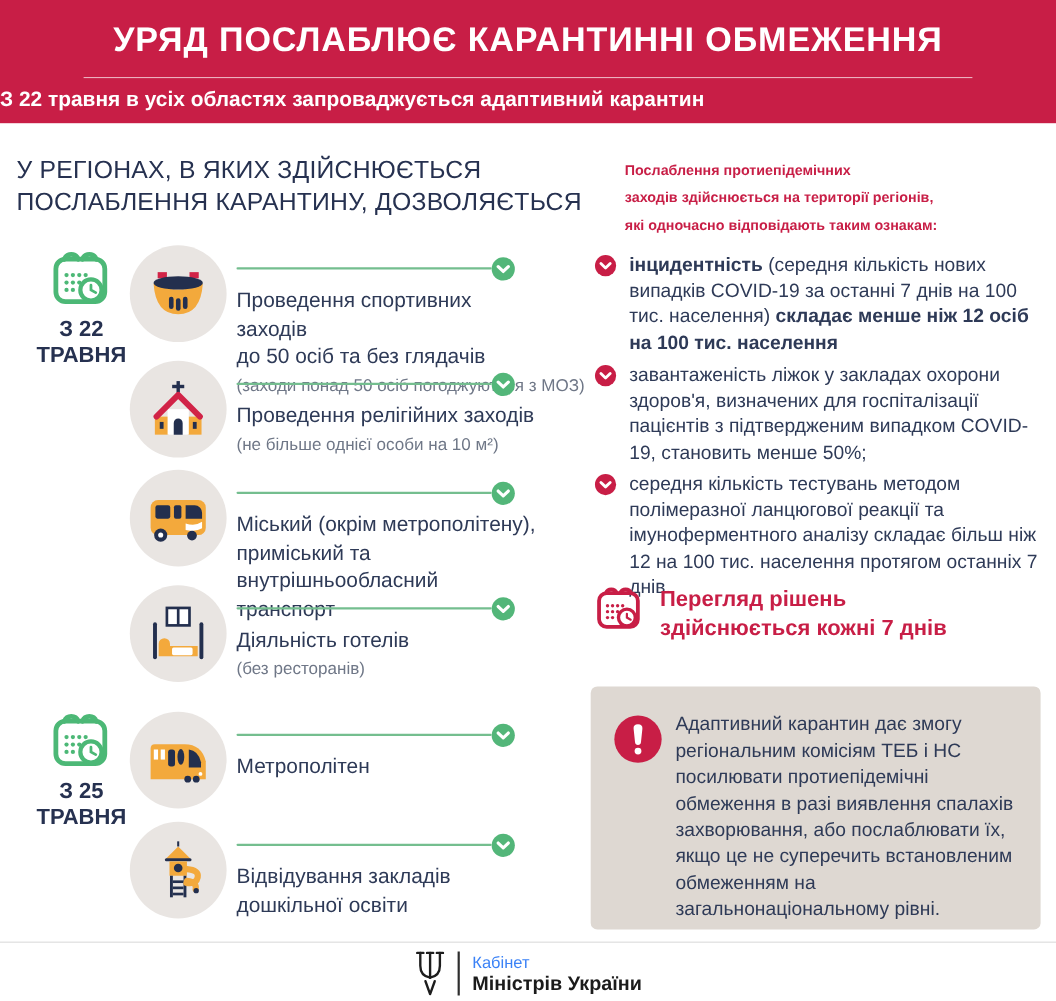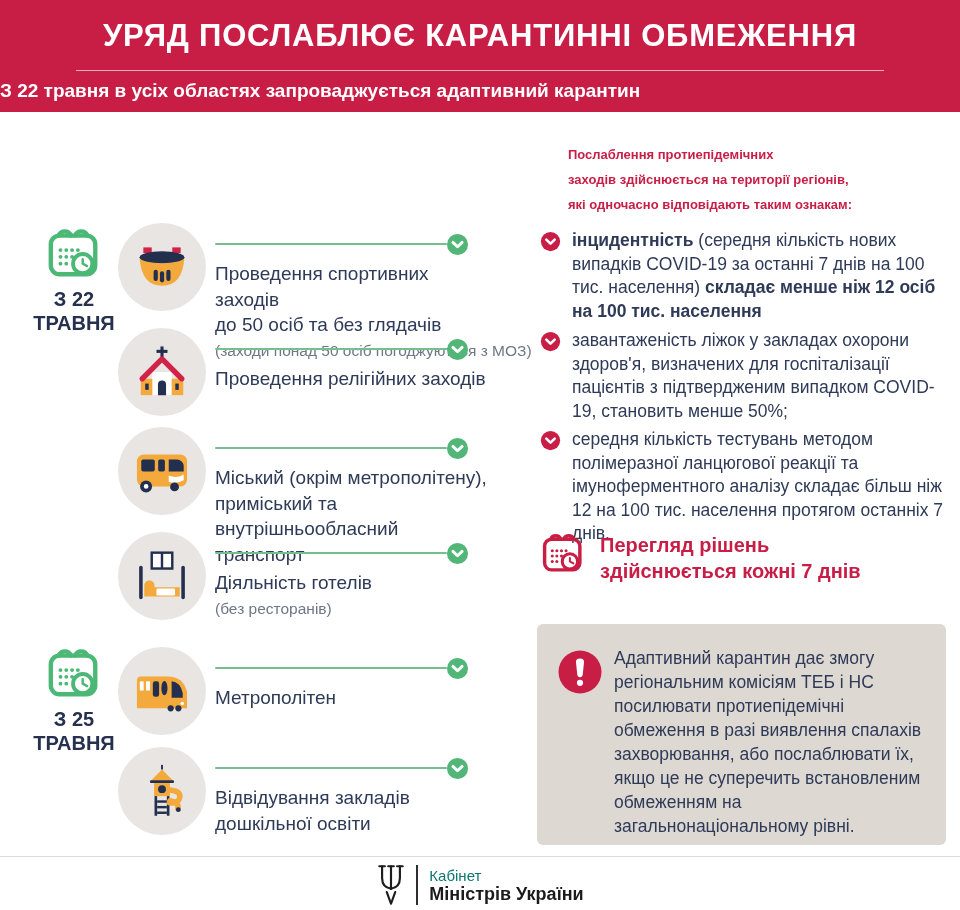--- a/index.html
+++ b/index.html
@@ -45,34 +45,36 @@
   .infobox { position:absolute; left:537px; top:624px; width:409px; height:221px; background:var(--box-bg); border-radius:6px; }
   .infobox-icon { position:absolute; left:21px; top:26px; width:44px; height:44px; }
   .infobox-text { position:absolute; left:77px; top:22px; width:314px; margin:0;
     font-size:17.5px; line-height:24px; color:var(--text); }
   
   .footer-line { position:absolute; left:0; right:0; top:856px; height:1px; background:#DBDBDB; }
   .footer { position:absolute; left:0; top:862px; width:100%; height:46px;
     display:flex; align-items:center; justify-content:center; }
   .trident { width:30px; height:44px; }
   .footer-divider { width:2px; height:40px; background:#2e2e2e; margin:0 11px 0 10px; }
-  .org-line1 { margin:0; font-size:15px; line-height:19px; color:#0f766e; font-weight:normal; }
+  .org-line1 { margin:0; font-size:15px; line-height:19px; color:#3b82f6; font-weight:normal; }
   .org-line2 { margin:0; font-size:18px; line-height:19px; color:#1b1b1b; font-weight:bold; }
 </style>
 </head>
 <body>
 
 <div class="canvas">
 
   <div class="header">
     <h1 class="header-title">УРЯД ПОСЛАБЛЮЄ КАРАНТИННІ ОБМЕЖЕННЯ</h1>
     <div class="header-divider"></div>
     <p class="header-subtitle">З 22 травня в усіх областях запроваджується адаптивний карантин</p>
   </div>
 
+  <h2 class="left-heading">У РЕГІОНАХ, В ЯКИХ ЗДІЙСНЮЄТЬСЯ
+ПОСЛАБЛЕННЯ КАРАНТИНУ, ДОЗВОЛЯЄТЬСЯ</h2>
 
   <div class="date-group" style="top:224px">
     <svg class="cal-icon" width="58" height="58" viewBox="0 0 60 60">
       <rect x="6" y="12" width="46" height="40" rx="9" fill="none" stroke="#4CB876" stroke-width="4.5"></rect>
       <path d="M14 12 a7 7 0 0 1 13 0" fill="none" stroke="#4CB876" stroke-width="4.5" stroke-linecap="round"></path>
       <path d="M31 12 a7 7 0 0 1 13 0" fill="none" stroke="#4CB876" stroke-width="4.5" stroke-linecap="round"></path>
       <g fill="#4CB876">
         <circle cx="16" cy="27" r="2"></circle>
           <circle cx="22" cy="27" r="2"></circle>
           <circle cx="28" cy="27" r="2"></circle>
@@ -155,20 +157,21 @@
     </div>
     <div class="item-body">
       <div class="item-rule">
         <i class="rule-line"></i>
         <svg class="check-icon" viewBox="0 0 24 24">
             <circle cx="12" cy="12" r="11" fill="#53B679"></circle>
             <path d="M7.2 9.8 L12 14.4 L16.8 9.8" fill="none" stroke="#fff" stroke-width="3" stroke-linecap="round" stroke-linejoin="round"></path>
           </svg>
       </div>
       <p class="item-title">Проведення релігійних заходів</p>
+      <p class="item-note">(не більше однієї особи на 10 м²)</p>
     </div>
   </div>
 
   <div class="item" style="top:427px">
     <div class="icon-circle">
       <svg width="58" height="54" viewBox="0 0 60 56">
         <rect x="4" y="11" width="52" height="33" rx="7" fill="#F3A93C"></rect>
         <rect x="8.5" y="16" width="14" height="12.5" rx="2" fill="#232F4E"></rect>
         <rect x="26" y="16" width="7" height="12.5" rx="1.8" fill="#232F4E"></rect>
         <path d="M37 16 h8.5 a7 7 0 0 1 7 7 v5.5 h-15.5 Z" fill="#232F4E"></path>

